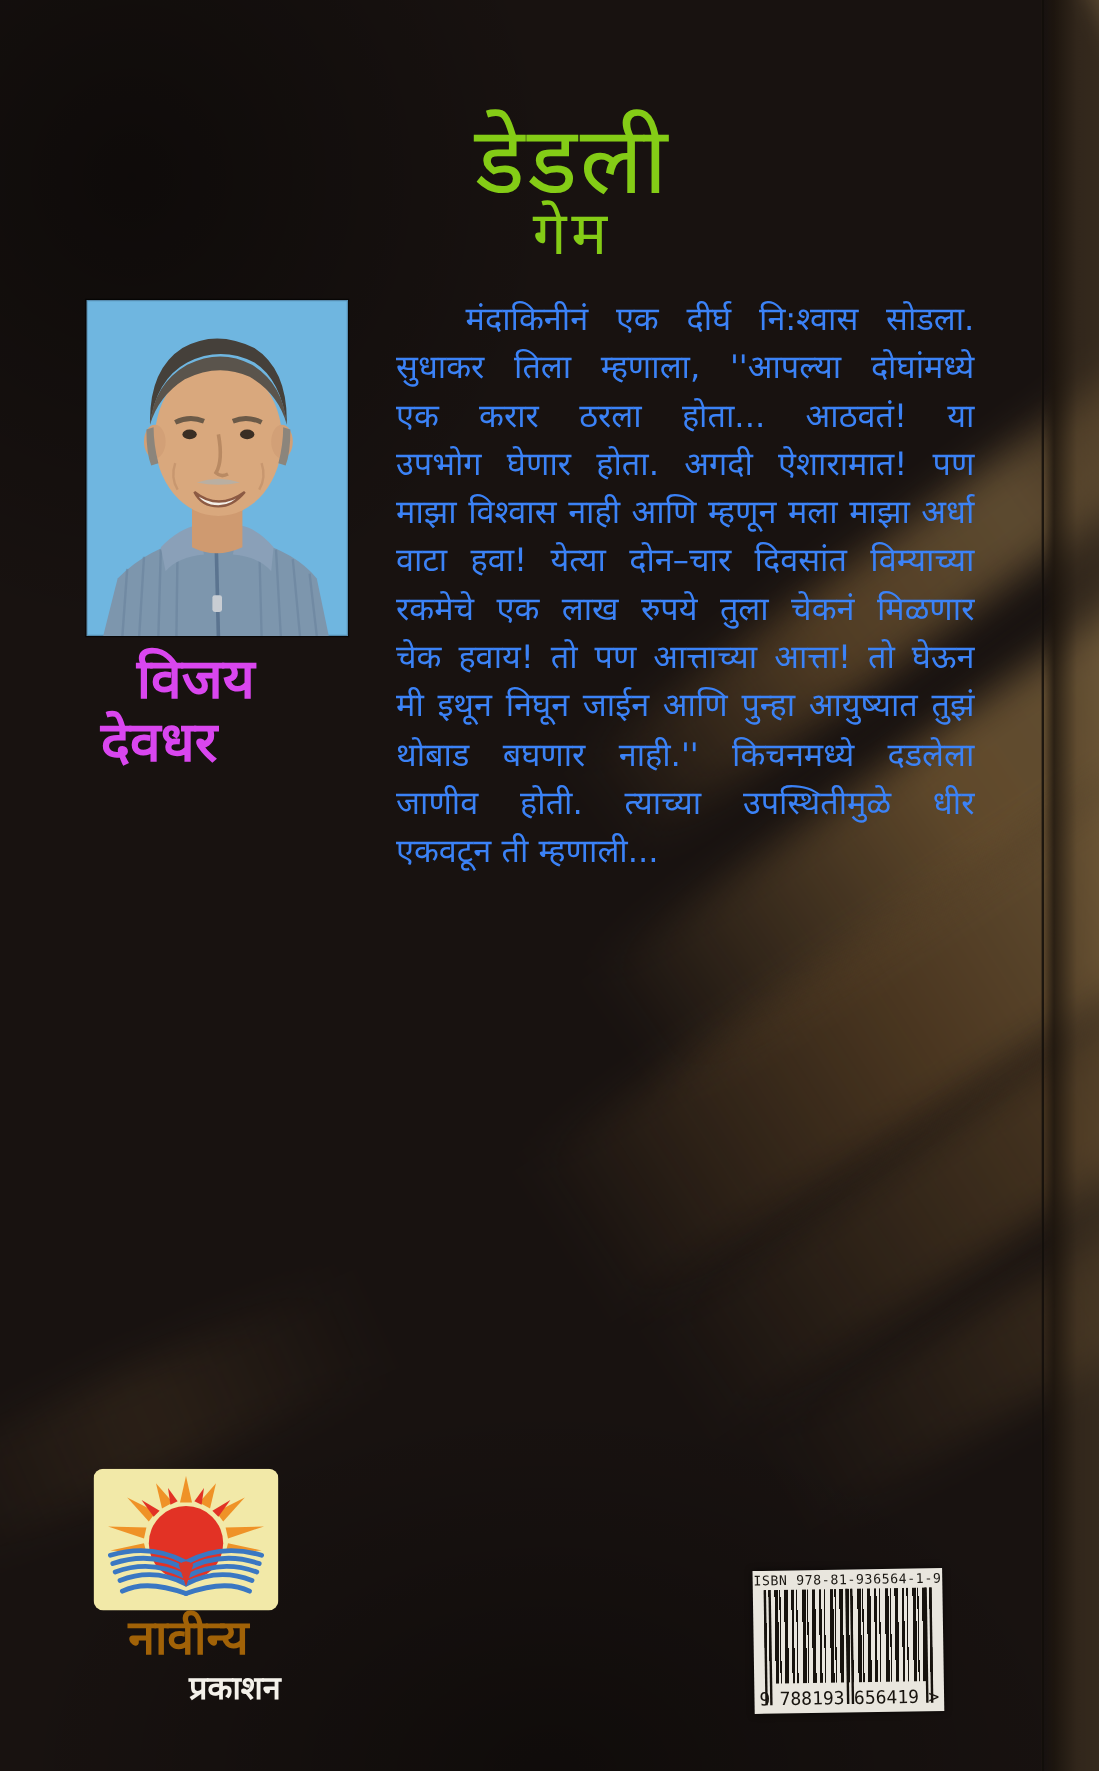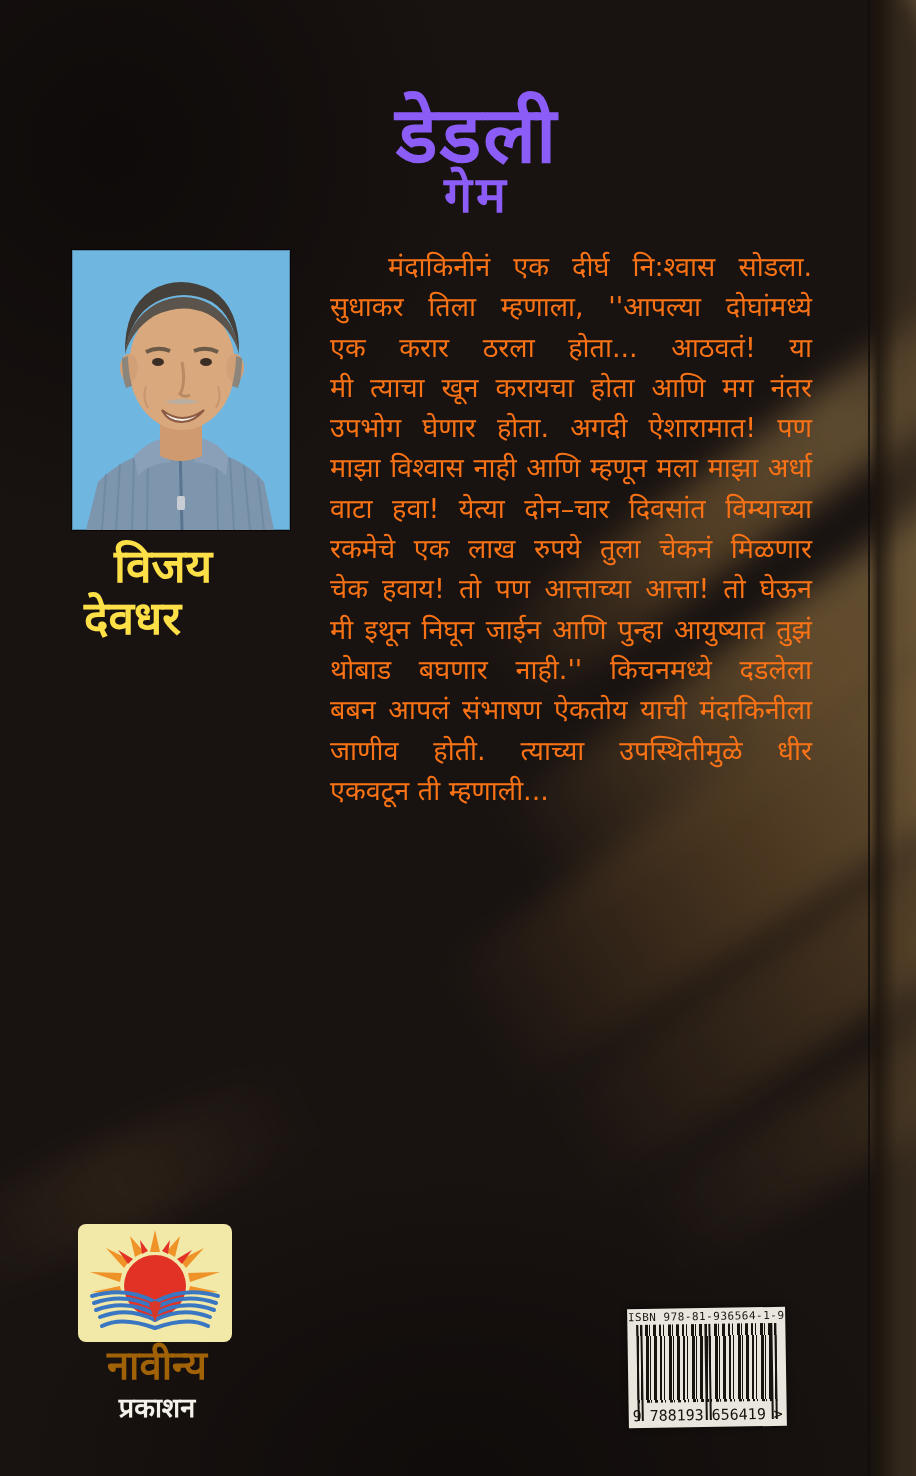--- a/index.html
+++ b/index.html
@@ -30,48 +30,48 @@
        background:linear-gradient(90deg,rgba(20,14,10,.0),rgba(30,22,14,.8) 18%,rgba(96,76,48,.35) 60%,rgba(120,96,60,.30));
        border-left:2px solid rgba(10,8,6,.8);}
   .vignette{position:absolute;inset:0;pointer-events:none;
        background:
          radial-gradient(ellipse 60% 40% at 12% 10%, rgba(0,0,0,.40), transparent 65%),
          radial-gradient(ellipse 70% 30% at 50% 100%, rgba(0,0,0,.35), transparent 70%);}
   .content{position:absolute;inset:0;z-index:2;}
 
   
   .title{position:absolute;left:322px;top:96px;width:310px;text-align:center;
-         color:#8b5cf6;font-weight:bold;line-height:1;}
+         color:#84cc16;font-weight:normal;line-height:1;}
   .title .t1{font-size:78px;letter-spacing:2px;}
   .title .t2{font-size:50px;margin-top:-4px;letter-spacing:4px;}
 
   
   .photo{position:absolute;left:72px;top:250px;width:218px;height:280px;
          box-shadow:0 0 0 1px rgba(0,0,0,.6);}
   .photo svg{display:block;}
 
   
-  .author{position:absolute;left:78px;top:540px;width:220px;color:#fde047;
+  .author{position:absolute;left:78px;top:540px;width:220px;color:#d946ef;
           font-weight:bold;font-size:46px;line-height:52px;}
   .author .a1{margin-left:36px;}
   .author .a2{margin-left:6px;}
 
   
-  .blurb{position:absolute;left:330px;top:247px;width:482px;color:#f97316;
+  .blurb{position:absolute;left:330px;top:247px;width:482px;color:#3b82f6;
          font-size:27px;}
   .blurb-line{display:block;line-height:40.3px;white-space:nowrap;
          text-align:justify;text-align-last:justify;}
   .blurb-line.first{padding-left:58px;}
   .blurb-line.last{text-align-last:left;}
 
   
   .logo-emblem{position:absolute;left:78px;top:1224px;width:154px;height:118px;}
   .publisher-name{position:absolute;left:80px;top:1342px;width:154px;text-align:center;
          color:#a16207;font-size:40px;font-weight:bold;line-height:46px;}
-  .publisher-type{position:absolute;left:80px;top:1392px;width:154px;text-align:center;
+  .publisher-type{position:absolute;left:80px;top:1392px;width:154px;text-align:right;
          color:#f4f1ea;font-size:27px;font-weight:bold;line-height:32px;}
 
   
   .barcode{position:absolute;left:628px;top:1308px;width:158px;height:119px;
          background:#e9e6de;transform:rotate(-0.9deg);
          box-shadow:0 0 6px rgba(0,0,0,.6);}
   .isbn-label{position:absolute;top:2px;left:0;width:100%;text-align:center;
          font-family:"DejaVu Sans Mono", monospace;font-size:11px;color:#1b1813;
          letter-spacing:.5px;white-space:nowrap;}
   .bars{position:absolute;left:9px;right:9px;top:16px;height:78px;
@@ -161,29 +161,27 @@
 
     <div class="author">
       <div class="a1">विजय</div>
       <div class="a2">देवधर</div>
     </div>
 
     <div class="blurb">
       <span class="blurb-line first">मंदाकिनीनं एक दीर्घ नि:श्वास सोडला.</span>
       <span class="blurb-line">सुधाकर तिला म्हणाला, ''आपल्या दोघांमध्ये</span>
       <span class="blurb-line">एक करार ठरला होता... आठवतं! या</span>
-      <span class="blurb-line">मी त्याचा खून करायचा होता आणि मग नंतर</span>
       <span class="blurb-line">उपभोग घेणार होता. अगदी ऐशारामात! पण</span>
       <span class="blurb-line">माझा विश्वास नाही आणि म्हणून मला माझा अर्धा</span>
       <span class="blurb-line">वाटा हवा! येत्या दोन–चार दिवसांत विम्याच्या</span>
       <span class="blurb-line">रकमेचे एक लाख रुपये तुला चेकनं मिळणार</span>
       <span class="blurb-line">चेक हवाय! तो पण आत्ताच्या आत्ता! तो घेऊन</span>
       <span class="blurb-line">मी इथून निघून जाईन आणि पुन्हा आयुष्यात तुझं</span>
       <span class="blurb-line">थोबाड बघणार नाही.'' किचनमध्ये दडलेला</span>
-      <span class="blurb-line">बबन आपलं संभाषण ऐकतोय याची मंदाकिनीला</span>
       <span class="blurb-line">जाणीव होती. त्याच्या उपस्थितीमुळे धीर</span>
       <span class="blurb-line last">एकवटून ती म्हणाली...</span>
     </div>
 
     <div class="logo-emblem">
       <svg width="154" height="118" viewBox="0 0 154 118">
         <rect width="154" height="118" rx="8" fill="#f2e9a8"></rect>
 
         <g fill="#ef9227">
           <polygon points="72,28 82,28 77,6"></polygon>

